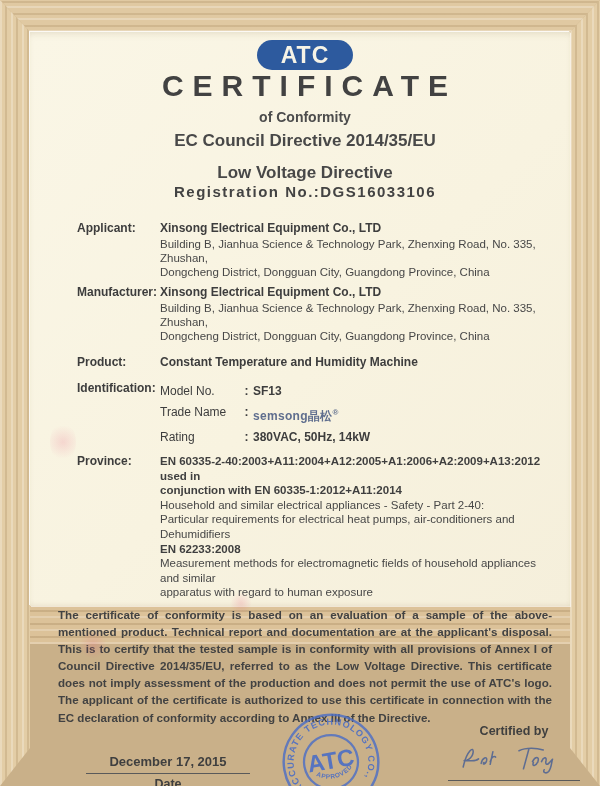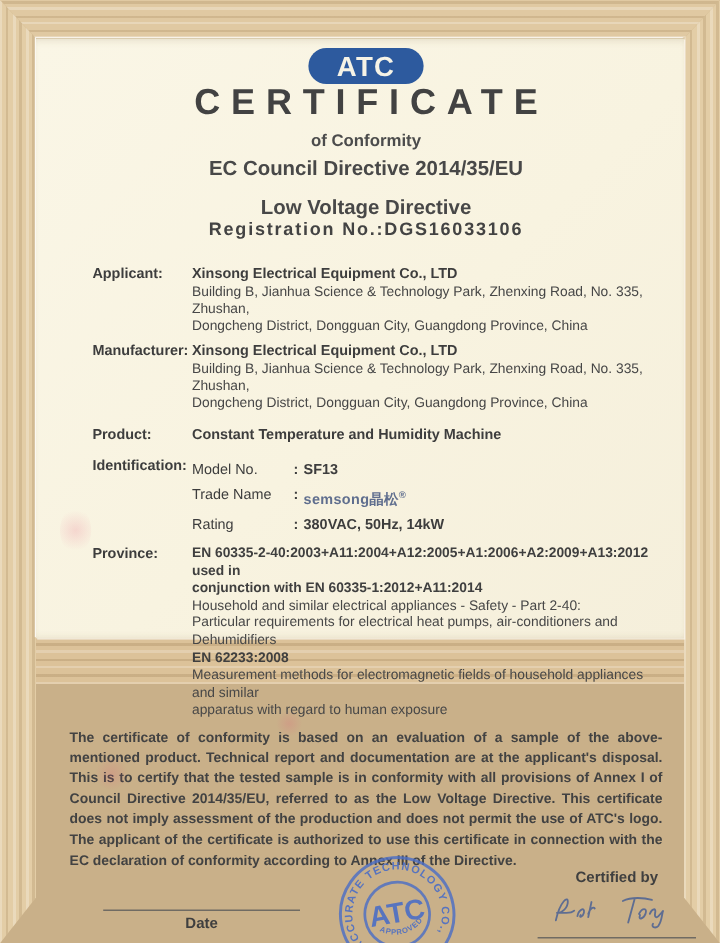--- a/index.html
+++ b/index.html
@@ -1,17 +1,17 @@
 <!DOCTYPE html>
 <html><head>
 <meta charset="utf-8">
 <style>
   html,body{margin:0;padding:0;width:600px;height:786px;overflow:hidden;
     font-family:"Liberation Sans","DejaVu Sans",sans-serif;background:#c9b089;}
-  .scene{position:relative;width:600px;height:570px;}
+  .scene{position:relative;width:600px;height:644px;}
 
   
   .frame{position:absolute;background:#ddc59d;}
   .frame-top{left:0;top:0;width:600px;height:32px;
     background:#e0c9a2 repeating-linear-gradient(0deg,rgba(255,255,255,.25) 0 2px,rgba(0,0,0,0) 2px 5px,rgba(166,136,92,.28) 5px 7px,rgba(0,0,0,0) 7px 12px);
     clip-path:polygon(0 0,600px 0,570px 32px,30px 32px);}
   .frame-bottom{left:0;bottom:0;width:600px;height:38px;
     background:#dcc299 repeating-linear-gradient(0deg,rgba(255,255,255,.22) 0 2px,rgba(0,0,0,0) 2px 6px,rgba(160,130,88,.30) 6px 8px,rgba(0,0,0,0) 8px 13px);
     clip-path:polygon(30px 0,570px 0,600px 38px,0 38px);}
   .frame-left{left:0;top:0;width:30px;height:786px;
@@ -196,20 +196,21 @@
         <svg width="125" height="36" viewBox="0 0 130 40">
           <g fill="none" stroke="#5e6d92" stroke-width="1.7" stroke-linecap="round" stroke-linejoin="round">
             <path d="M8,30 C12,12 20,6 19,14 C18,21 10,24 9,23 C14,22 21,25 25,21 M28,26 C29,20 35,17 34,23 C33,27 29,28 31,25 M38,24 C39,19 43,17 44,19 M41,13 L38,27"></path>
             <path d="M70,12 C78,8 90,9 97,11 M81,10 L75,32 M85,24 C88,18 93,18 91,24 C89,29 84,30 86,25 M95,24 C97,19 101,18 100,23 C99,27 101,28 103,26 C106,23 108,20 107,22 C106,26 106,31 103,35 C100,38 96,36 98,33"></path>
           </g>
         </svg>
         <div class="sig-line"></div>
       </div>
 
       <div class="date-block">
+        <div class="date-value">December 17, 2015</div>
         <div class="sig-line"></div>
         <div class="date-label">Date</div>
       </div>
 
       <div class="ce-left">
         <svg width="54" height="34" viewBox="0 0 110 64">
           <g fill="none" stroke="#3c3c3c" stroke-width="9">
             <path d="M40.8,12.3 A24,24 0 1,0 40.8,51.7"></path>
             <path d="M89.8,12.3 A24,24 0 1,0 89.8,51.7"></path>
             <path d="M52,32 L76,32"></path>

